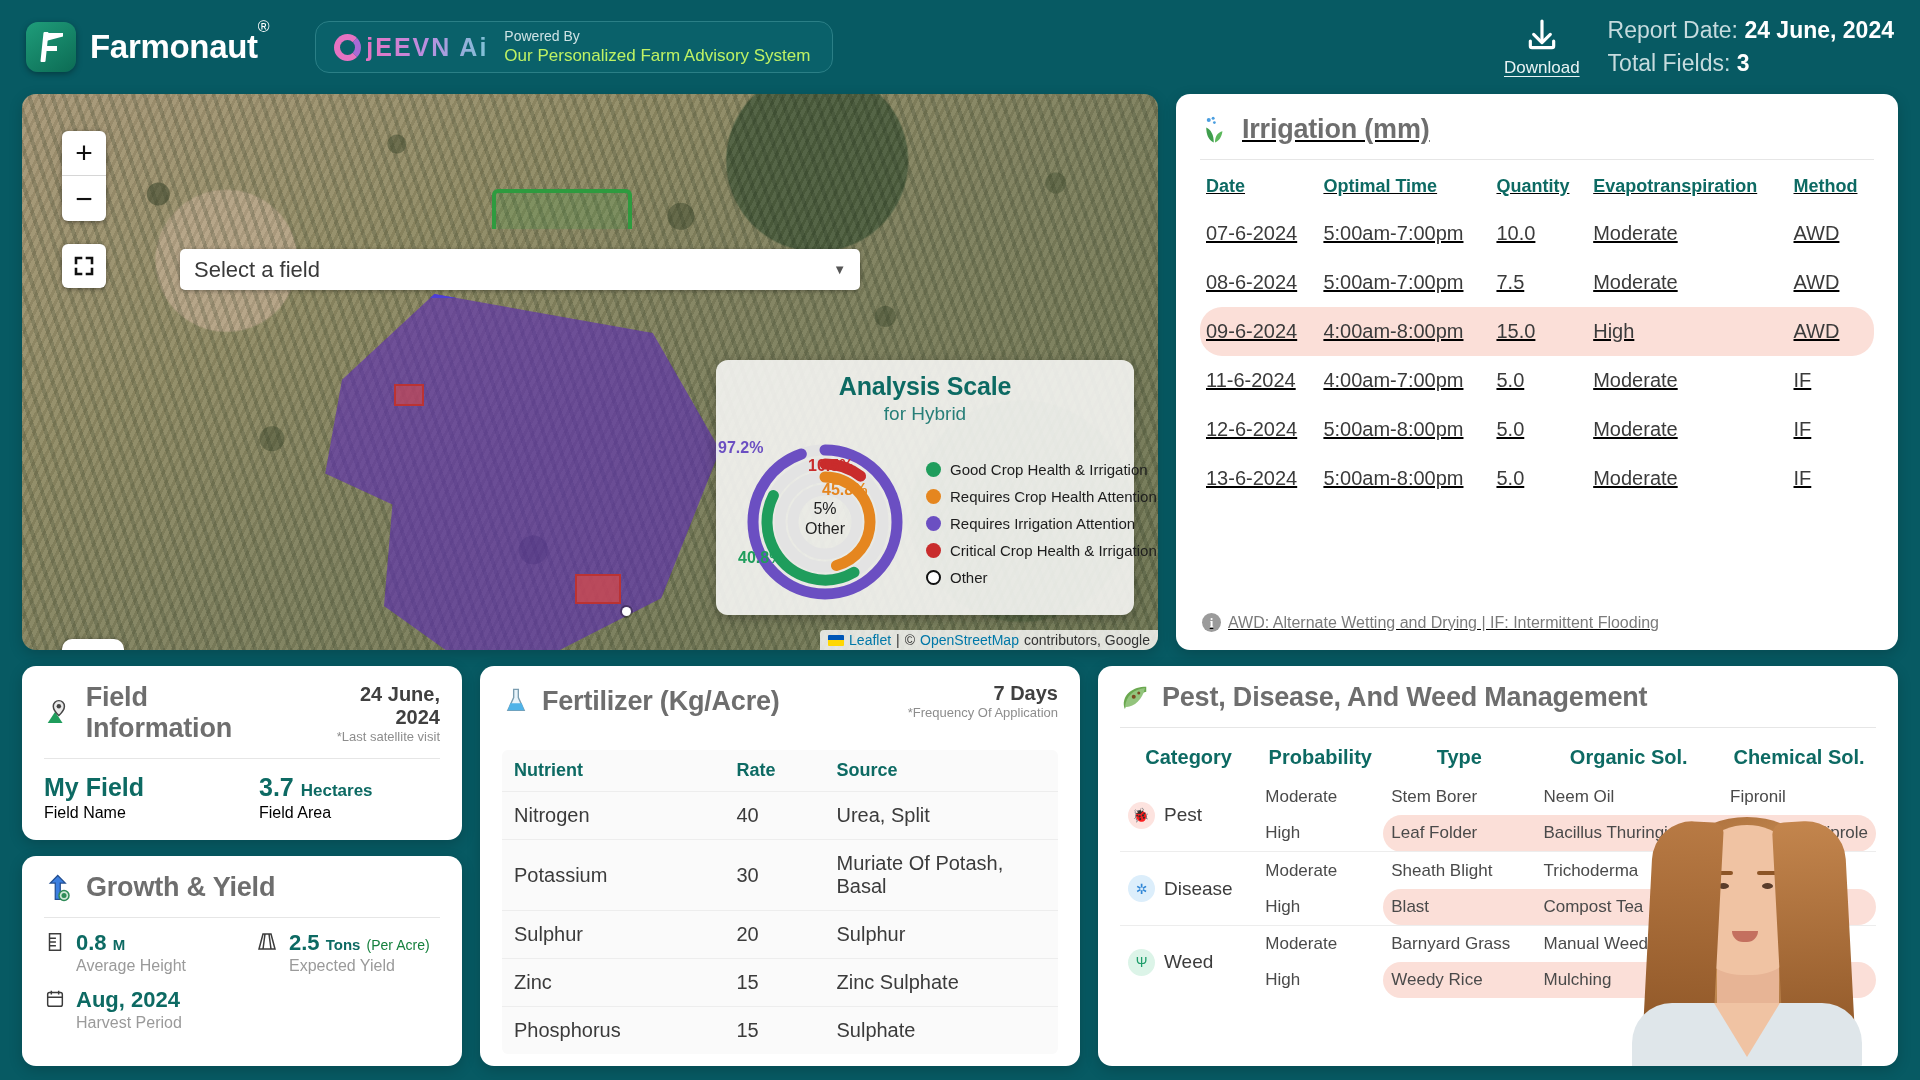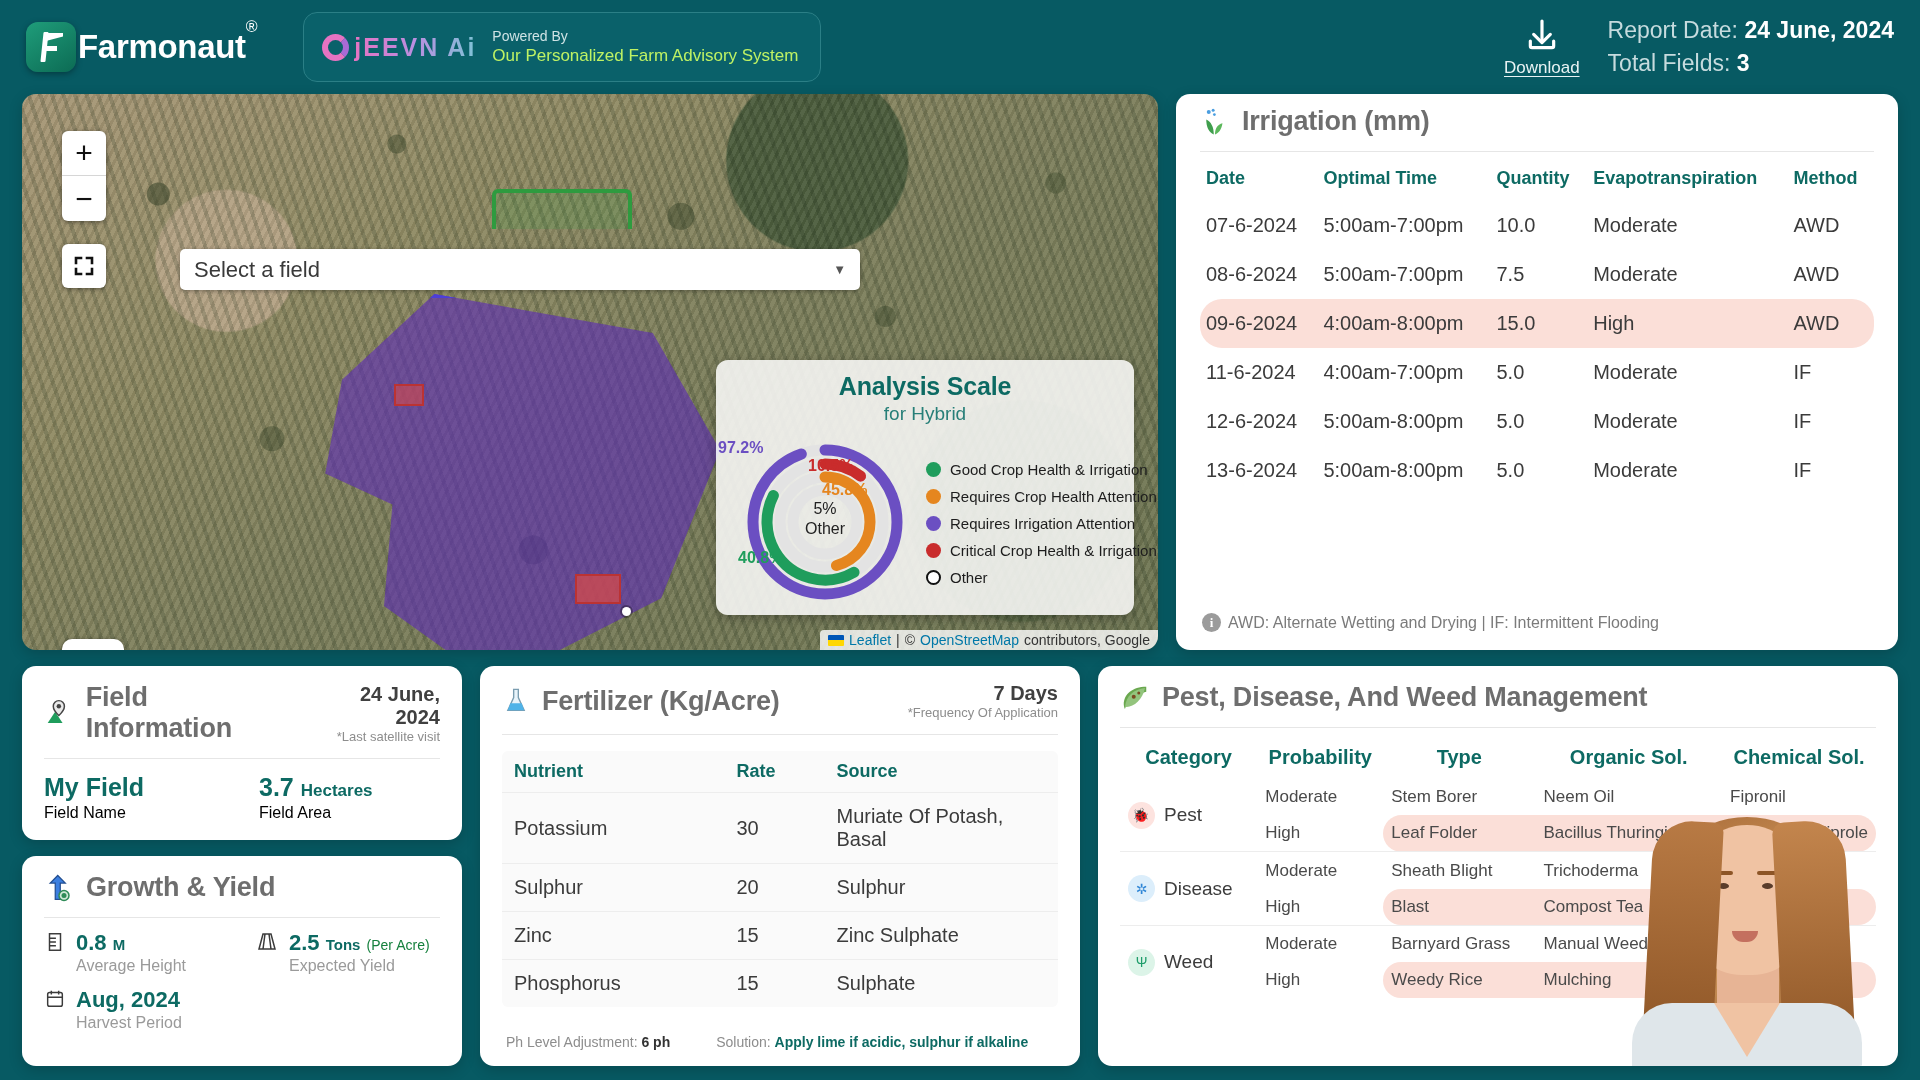--- a/index.html
+++ b/index.html
@@ -17,21 +17,21 @@
 
   
   .topbar {
     height: 94px;
     background: #075a63;
     display: flex; align-items: center;
     padding: 0 26px;
     flex: 0 0 auto;
     position: relative;
   }
-  .brand { display: flex; align-items: center; gap: 2px; }
+  .brand { display: flex; align-items: center; gap: 14px; }
   .brand-logo {
     width: 50px; height: 50px; border-radius: 12px;
     background: linear-gradient(145deg,#1f9d7a,#0c6b54);
     position: relative;
     box-shadow: 0 2px 6px rgba(0,0,0,.35);
   }
   .brand-logo::before {
     content: ""; position: absolute; left: 16px; top: 10px;
     width: 5px; height: 30px; background: #fff; border-radius: 1px;
     transform: skewX(-6deg);
@@ -48,21 +48,21 @@
   .brand-name {
     color: #fff; font-size: 33px; font-weight: bold; letter-spacing: -.3px;
     position: relative; white-space: nowrap;
   }
   .brand-name sup { font-size: 16px; font-weight: normal; top: -14px; position: relative; }
 
   .jeevn {
     margin-left: 46px;
     border: 1px solid #2b7f86;
     border-radius: 14px;
-    height: 70px;
+    height: 52px;
     display: flex; align-items: center; gap: 16px;
     padding: 0 22px 0 18px;
     background: #0a616a;
   }
   .jeevn-mark { display: flex; align-items: center; gap: 5px; }
   .jeevn-ring {
     width: 27px; height: 27px; border-radius: 50%;
     border: 6px solid #e673c2;
     border-right-color: #a96ad6;
     background: transparent;
@@ -227,21 +227,21 @@
     display: flex; flex-direction: column; align-items: center; justify-content: center;
     font-size: 16px; color: #222; line-height: 1.25; text-align: center;
   }
   .rlabel { position: absolute; font-size: 16px; font-weight: 600; }
   .legend { flex: 1; display: flex; flex-direction: column; justify-content: center; gap: 10px; padding-top: 4px; }
   .legend-row { display: flex; align-items: center; gap: 9px; font-size: 15px; color: #1d1d1d; white-space: nowrap; }
   .legend-dot { width: 15px; height: 15px; border-radius: 50%; flex: 0 0 auto; }
   .legend-dot.hollow { background: #fff; border: 2.5px solid #111; }
 
   
-  .irrigation { flex: 1; padding: 12px 24px 10px 24px; display: flex; flex-direction: column; }
+  .irrigation { flex: 1; padding: 20px 24px 10px 24px; display: flex; flex-direction: column; text-decoration: underline; }
   .card-head { display: flex; align-items: center; gap: 12px; }
   .card-head h2 { font-size: 27px; color: #6e6e6e; font-weight: bold; letter-spacing: -.2px; }
   .card-head .side { margin-left: auto; text-align: right; }
   .card-head .side .v { font-size: 20px; font-weight: bold; color: #404040; }
   .card-head .side .s { font-size: 13px; color: #8d8d8d; }
   .hr { height: 1px; background: #e6e6e6; margin: 14px 0 4px 0; }
 
   table { width: 100%; border-collapse: collapse; }
   .irrigation th {
     text-align: left; font-size: 18px; color: #0d6a63; font-weight: bold;
@@ -662,20 +662,25 @@
         <table class="fert-table">
           <thead>
             <tr>
               <th style="width:40%">Nutrient</th>
               <th style="width:18%">Rate</th>
               <th>Source</th>
             </tr>
           </thead>
           <tbody>
             <tr>
+              <td>Nitrogen</td>
+              <td>40</td>
+              <td>Urea, Split</td>
+            </tr>
+            <tr>
               <td>Potassium</td>
               <td>30</td>
               <td>Muriate Of Potash, Basal</td>
             </tr>
             <tr>
               <td>Sulphur</td>
               <td>20</td>
               <td>Sulphur</td>
             </tr>
             <tr>

